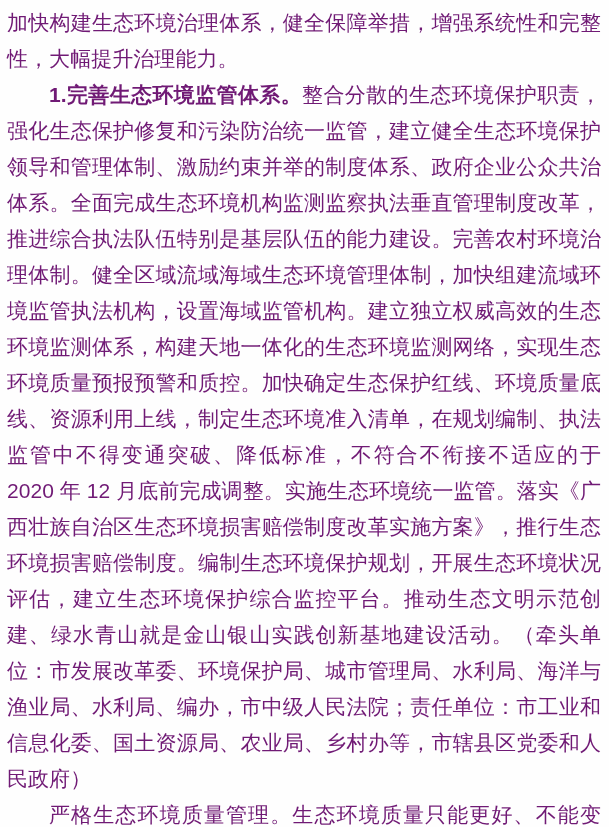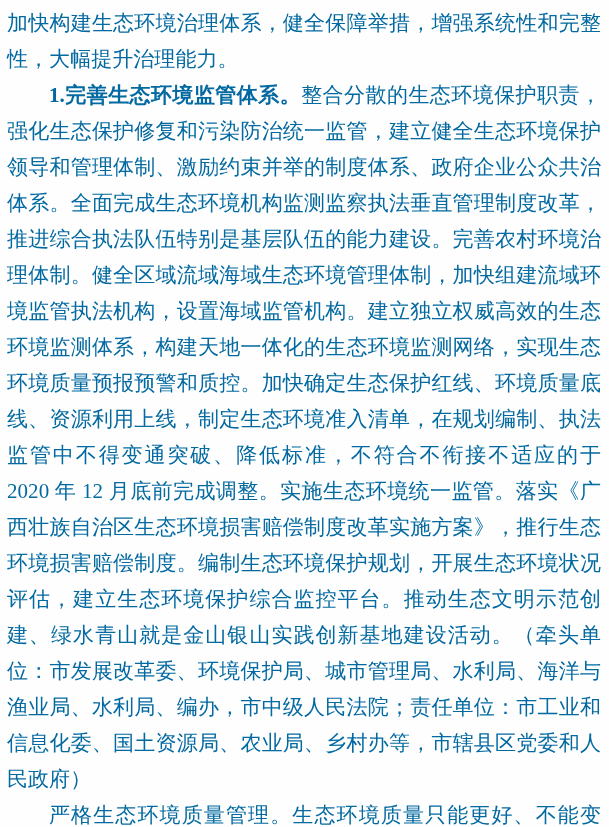--- a/index.html
+++ b/index.html
@@ -11,22 +11,22 @@
     height: 827px;
     background: #fefefe;
     overflow: hidden;
   }
   .page {
     box-sizing: border-box;
     width: 609px;
     height: 614px;
     padding: 5px 8px 0 7px;
     background: #fefefe;
-    font-family: Liberation Serif, serif;
-    color: #0369a1;
+    font-family: Liberation Sans, sans-serif;
+    color: #701a75;
   }
   .para {
     margin: 0;
     font-size: 21px;
     line-height: 36px;
     text-align: justify;
     text-justify: inter-character;
     letter-spacing: 0.05px;
     word-break: normal;
   }

